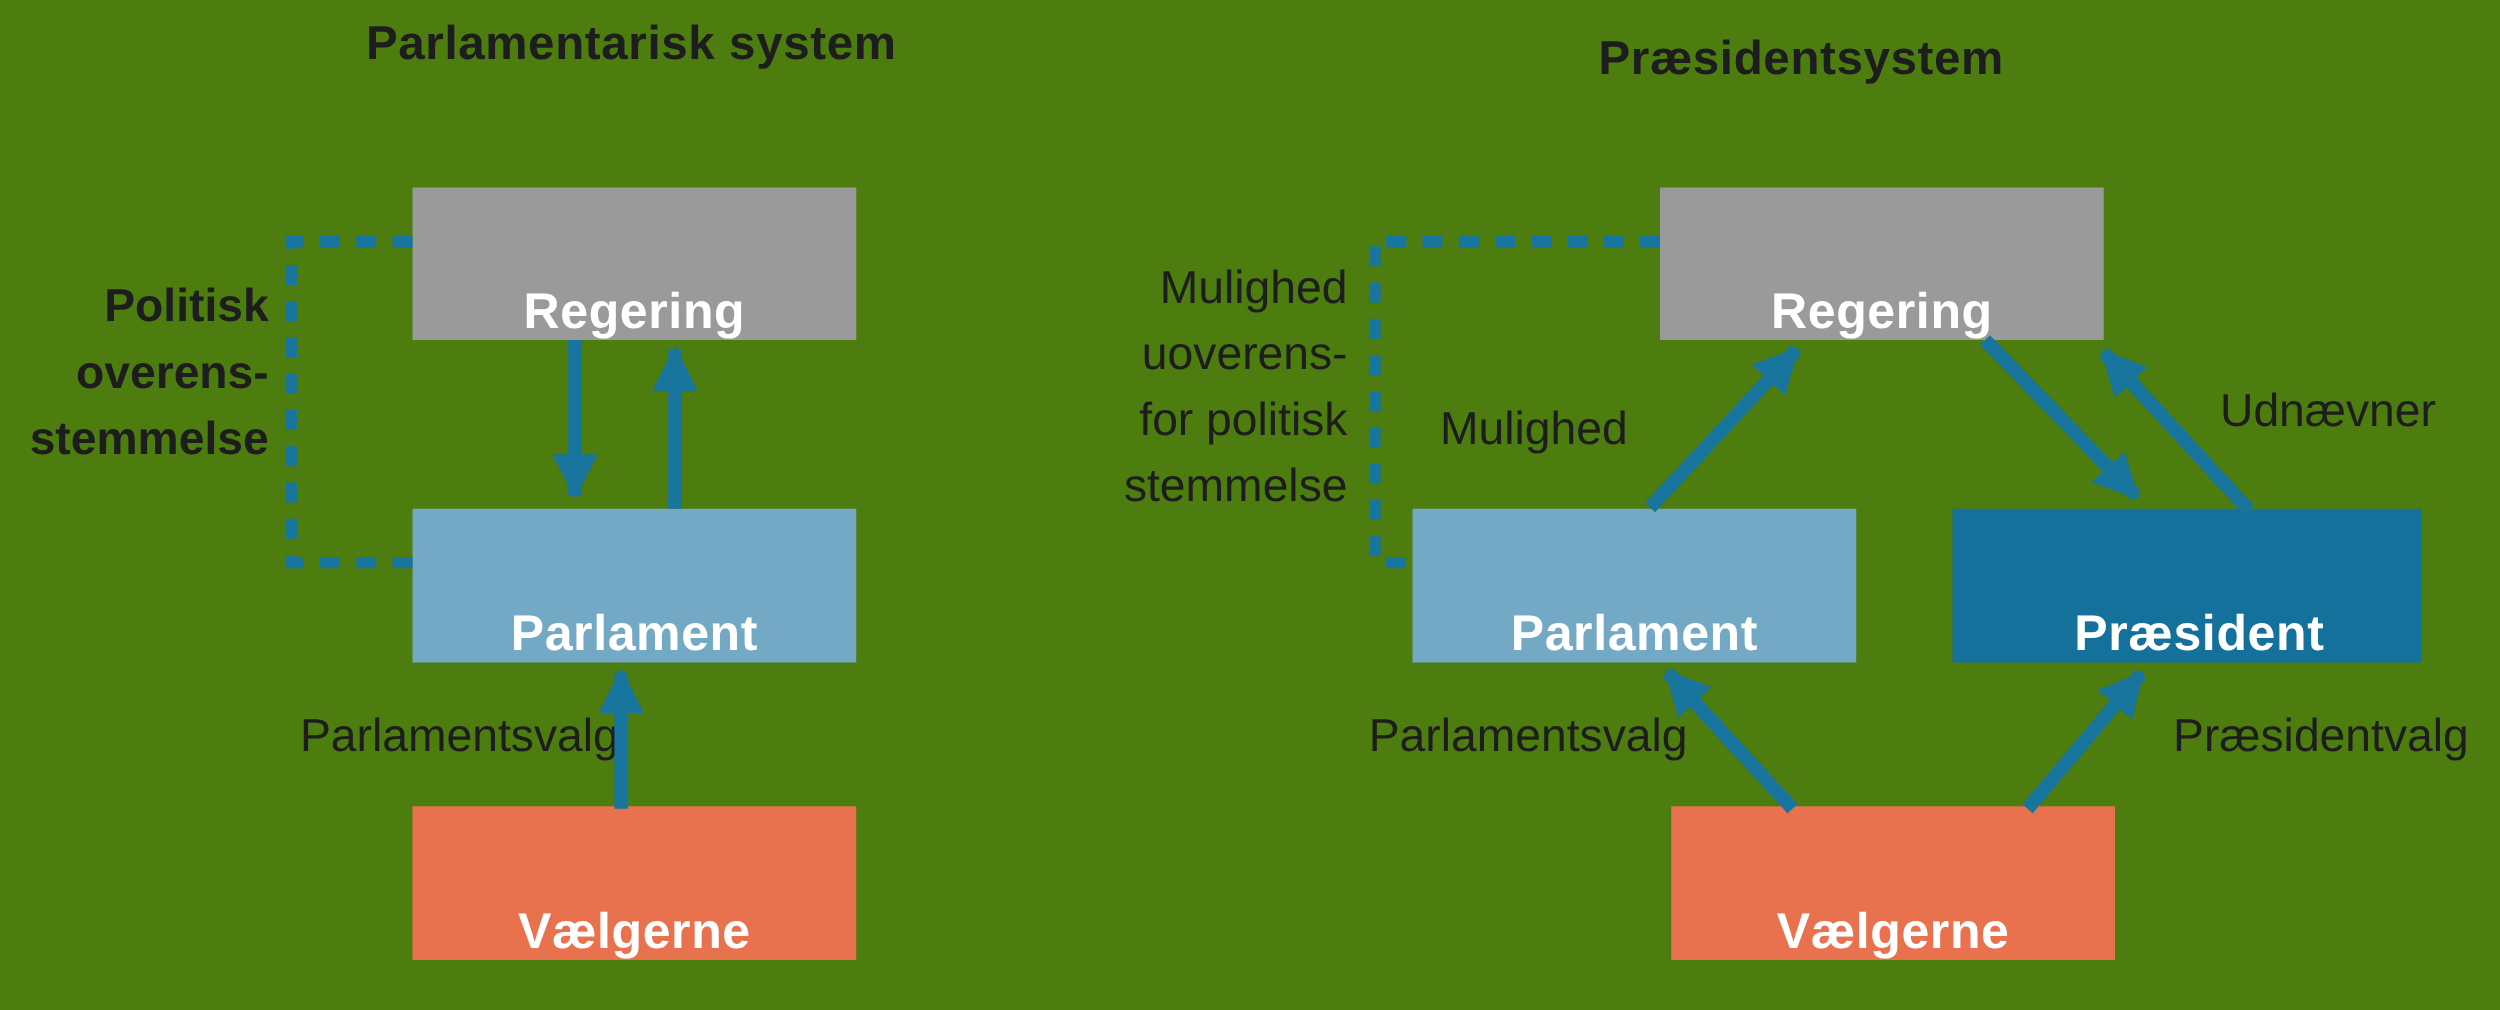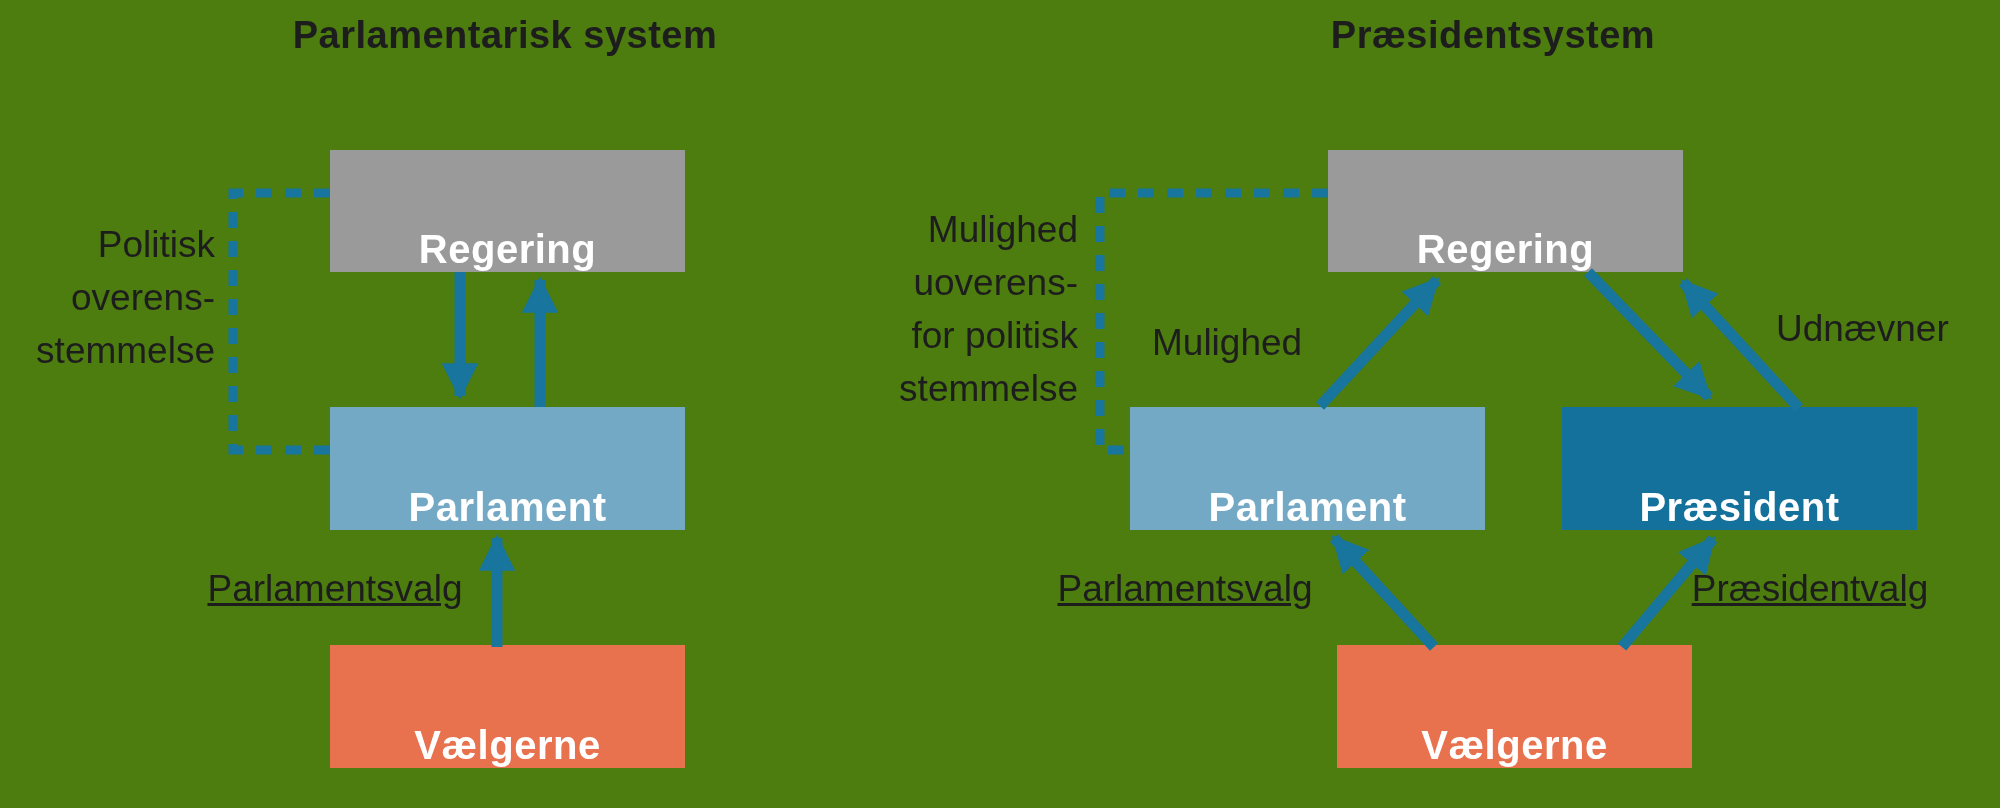--- a/index.html
+++ b/index.html
@@ -25,21 +25,21 @@
   }
   .box.gray{background:var(--box-gray);}
   .box.lightblue{background:var(--box-light-blue);}
   .box.darkblue{background:var(--box-dark-blue);}
   .box.orange{background:var(--box-orange);}
   .note{
     position:absolute;font-size:37px;line-height:53px;color:var(--text-dark);
   }
   .note .note-line{display:block;}
   .right-align{text-align:right;}
-  .center-align{text-align:center;text-decoration:underline;}
+  .center-align{text-align:right;}
   .single{line-height:41px;}
   svg.connectors{position:absolute;left:0;top:0;z-index:2;pointer-events:none;}
   .shaft{stroke:var(--arrow-teal);stroke-width:11;fill:none;}
   .dashed{stroke:var(--arrow-teal);stroke-width:9;fill:none;stroke-dasharray:16 13;}
   .ah-fill{fill:var(--arrow-teal);}
 </style>
 </head>
 <body>
 
 <div class="canvas">
@@ -51,39 +51,39 @@
   </div>
 
   <div class="box lightblue" style="left:330px;top:407px;width:355px;height:123px;">
     <span>Parlament</span>
   </div>
 
   <div class="box orange" style="left:330px;top:645px;width:355px;height:123px;">
     <span>Vælgerne</span>
   </div>
 
-  <div class="note right-align" style="left:5px;top:218px;width:210px;">
+  <div class="note right-align" style="left:5px;top:218px;width:210px;font-weight:bold;">
     <span class="note-line">Politisk</span>
     <span class="note-line">overens-</span>
     <span class="note-line">stemmelse</span>
   </div>
 
   <div class="note center-align single" style="left:175px;top:568px;width:320px;">Parlamentsvalg</div>
 
-  <div class="panel-title" style="left:1088px;width:810px;">Præsidentsystem</div>
+  <div class="panel-title" style="left:1036px;width:810px;margin-top:12px;">Præsidentsystem</div>
 
   <div class="box gray" style="left:1328px;top:150px;width:355px;height:122px;">
     <span>Regering</span>
   </div>
 
   <div class="box lightblue" style="left:1130px;top:407px;width:355px;height:123px;">
     <span>Parlament</span>
   </div>
 
-  <div class="box darkblue" style="left:1562px;top:407px;width:355px;height:123px;">
+  <div class="box darkblue" style="left:1562px;top:407px;width:355px;height:123px;padding-left:20px;">
     <span>Præsident</span>
   </div>
 
   <div class="box orange" style="left:1337px;top:645px;width:355px;height:123px;">
     <span>Vælgerne</span>
   </div>
 
   <div class="note right-align" style="left:858px;top:203px;width:220px;">
     <span class="note-line">Mulighed</span>
     <span class="note-line">uoverens-</span>

